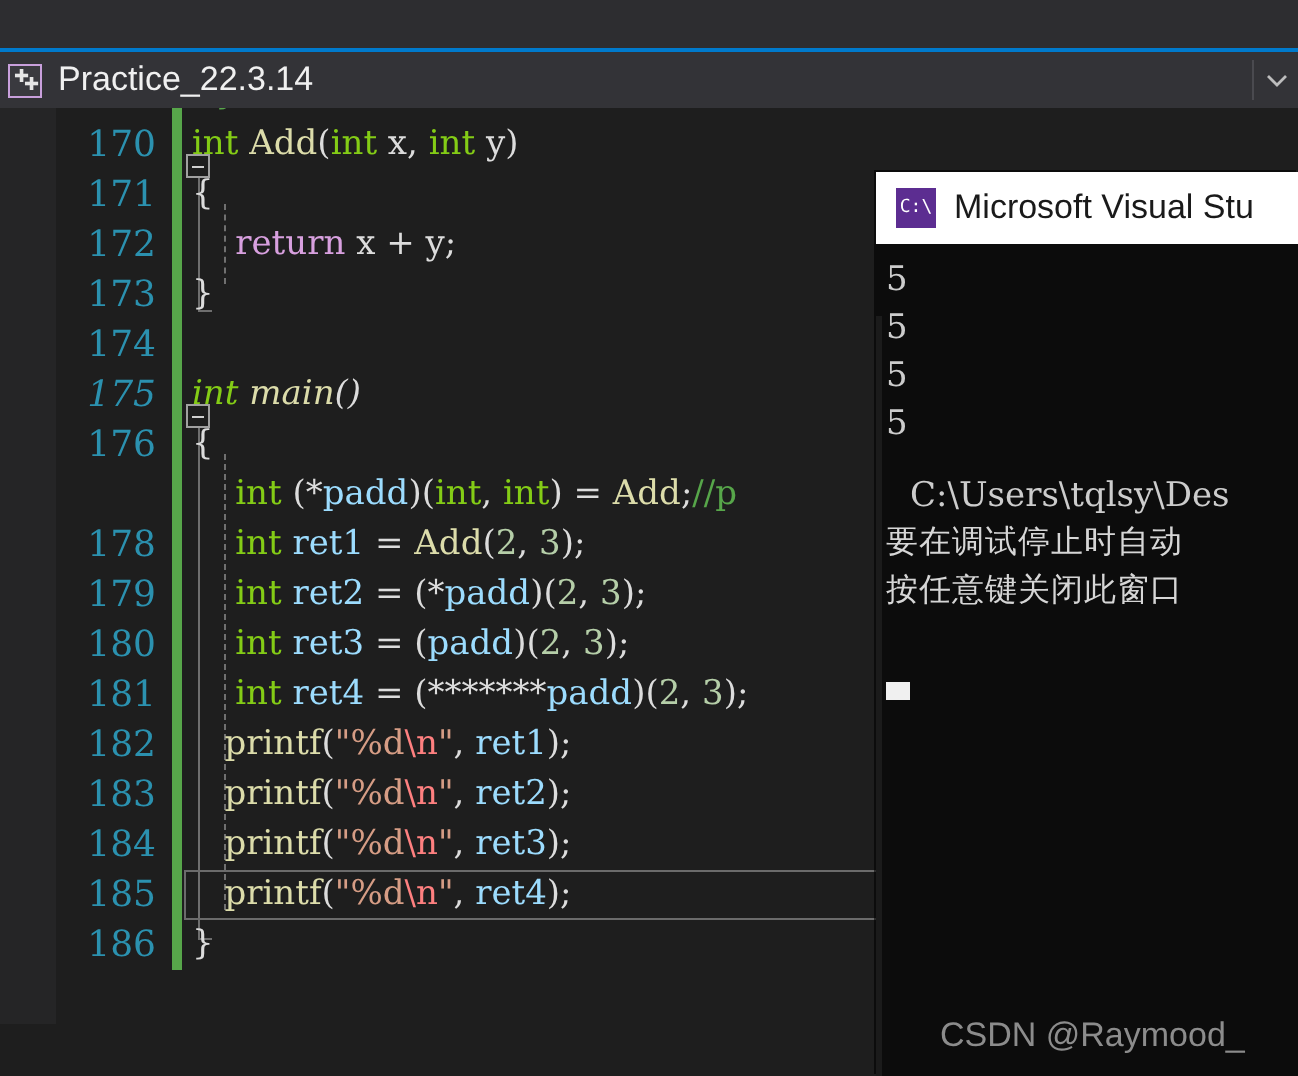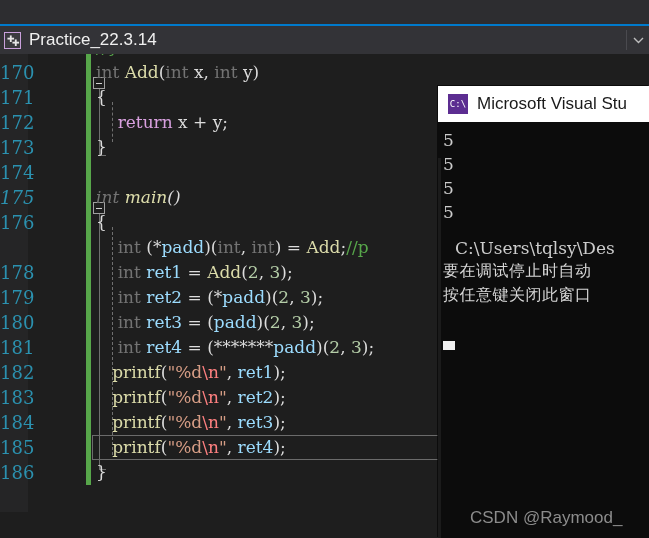--- a/index.html
+++ b/index.html
@@ -38,39 +38,39 @@
   .navchev{width:22px;height:28px;display:flex;align-items:center;justify-content:center;}
   .navdiv{position:absolute;right:22px;top:30px;width:1px;height:20px;background:#4a4a4f;}
 
   
   .editor{position:absolute;left:0;top:54px;width:649px;height:484px;background:#1e1e1e;overflow:hidden;}
   .gutterbg{position:absolute;left:0;top:0;width:28px;height:484px;background:#252526;}
   .sel-margin{position:absolute;left:28px;top:0;width:8px;height:484px;background:#1e1e1e;}
 
   .lines{position:absolute;left:0;top:0;width:649px;}
   .row{position:relative;height:25px;}
-  .lno{position:absolute;left:0;width:78px;
+  .lno{position:absolute;left:0;width:78px;text-align:right;
        font-family:"DejaVu Serif",serif;font-size:18px;color:#2b91af;line-height:25px;}
   .chgbar{position:absolute;left:86px;width:5px;height:25px;background:#57a64a;}
   .code{position:absolute;left:96px;top:0;height:25px;line-height:25px;white-space:pre;
         font-family:"DejaVu Serif",serif;font-size:17px;color:#dcdcdc;}
 
   
   .fold{position:absolute;left:93px;top:6px;width:12px;height:12px;border:1px solid #a0a0a0;
         box-sizing:border-box;background:#1e1e1e;}
   .fold::before{content:"";position:absolute;left:2px;top:5px;width:6px;height:1px;background:#d0d0d0;}
   .vline{position:absolute;left:99px;width:1px;background:#6e6e6e;}
   .vdash{position:absolute;left:112px;width:0;border-left:1px dashed #707070;}
   .foldend{position:absolute;left:99px;width:7px;height:1px;background:#6e6e6e;}
 
   .curline{position:absolute;left:92px;width:348px;height:25px;border:1px solid #6b6b6b;
            box-sizing:border-box;background:transparent;}
 
   
-  .kw{color:#737373;}
+  .kw{color:#84cc16;}
   .fn{color:#dcdcaa;}
   .id{color:#9cdcfe;}
   .plain{color:#dcdcdc;}
   .num{color:#b5cea8;}
   .str{color:#d69d85;}
   .esc{color:#ff8080;}
   .cmt{color:#57a64a;}
   .ctrl{color:#d8a0df;}
   .punct{color:#dcdcdc;}
 

